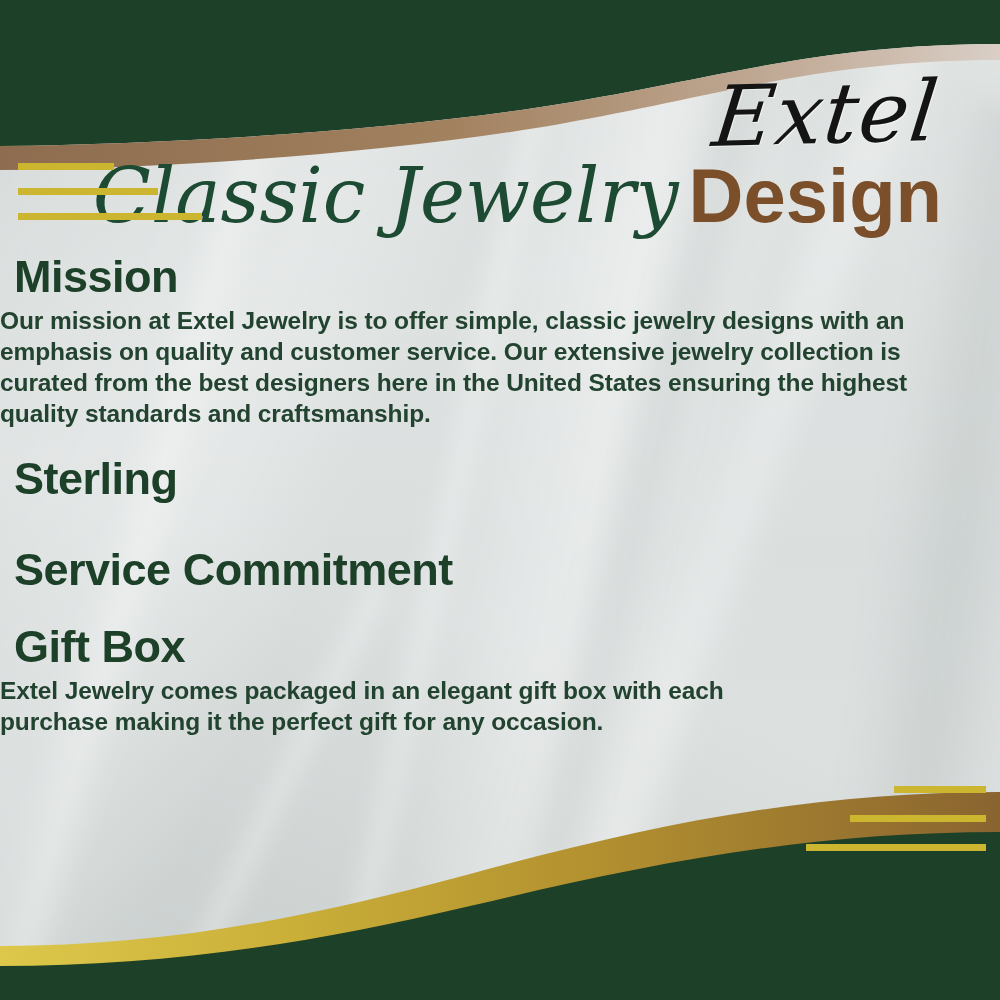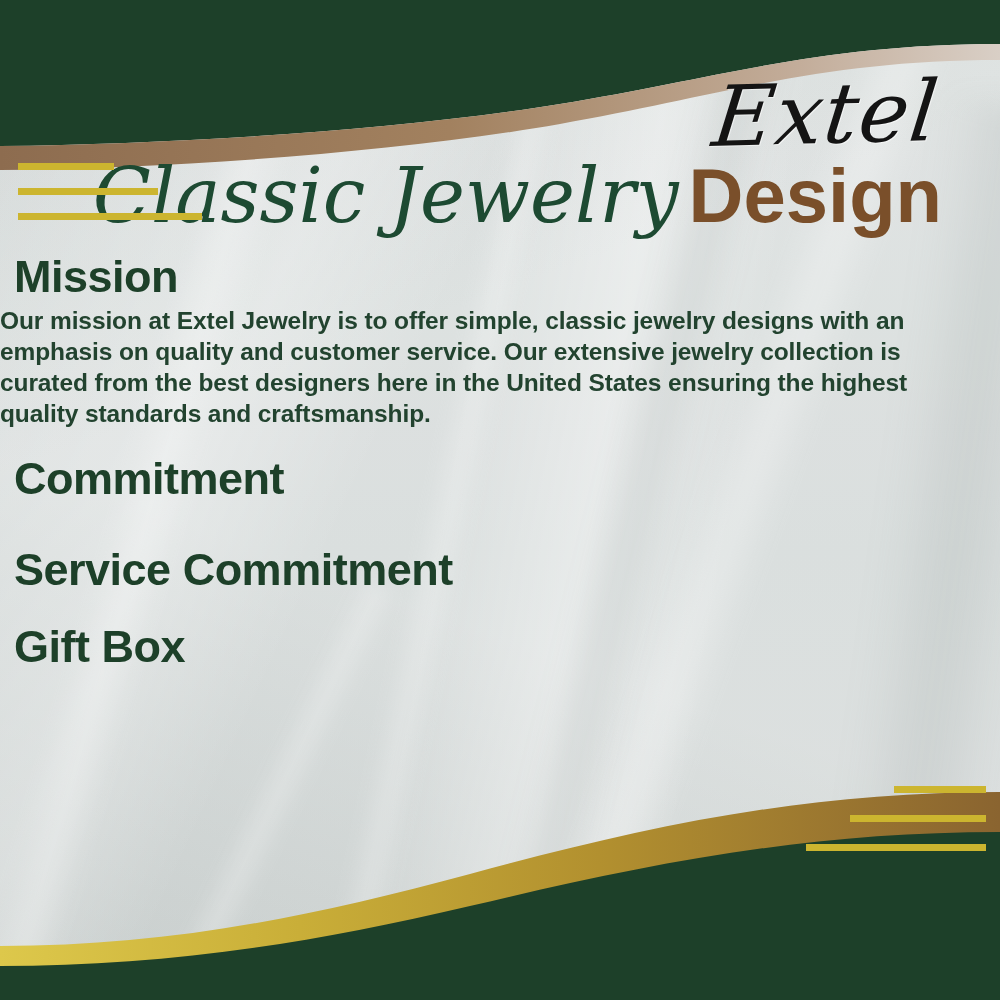--- a/index.html
+++ b/index.html
@@ -201,25 +201,26 @@
   </div>
 
   <div class="content">
 
     <div class="section sec-mission">
       <h2 class="sec-heading">Mission</h2>
       <p class="sec-body">Our mission at Extel Jewelry is to offer simple, classic jewelry designs with an emphasis on quality and customer service. Our extensive jewelry collection is curated from the best designers here in the United States ensuring the highest quality standards and craftsmanship.</p>
     </div>
 
     <div class="section sec-materials">
-      <h2 class="sec-heading">Commitment</h2>
+      <h2 class="sec-heading">Sterling</h2>
     </div>
 
     <div class="section sec-service">
       <h2 class="sec-heading">Service Commitment</h2>
     </div>
 
     <div class="section sec-gift">
       <h2 class="sec-heading">Gift Box</h2>
+      <p class="sec-body">Extel Jewelry comes packaged in an elegant gift box with each purchase making it the perfect gift for any occasion.</p>
     </div>
 
   </div>
 </div>
 
 </body></html>

